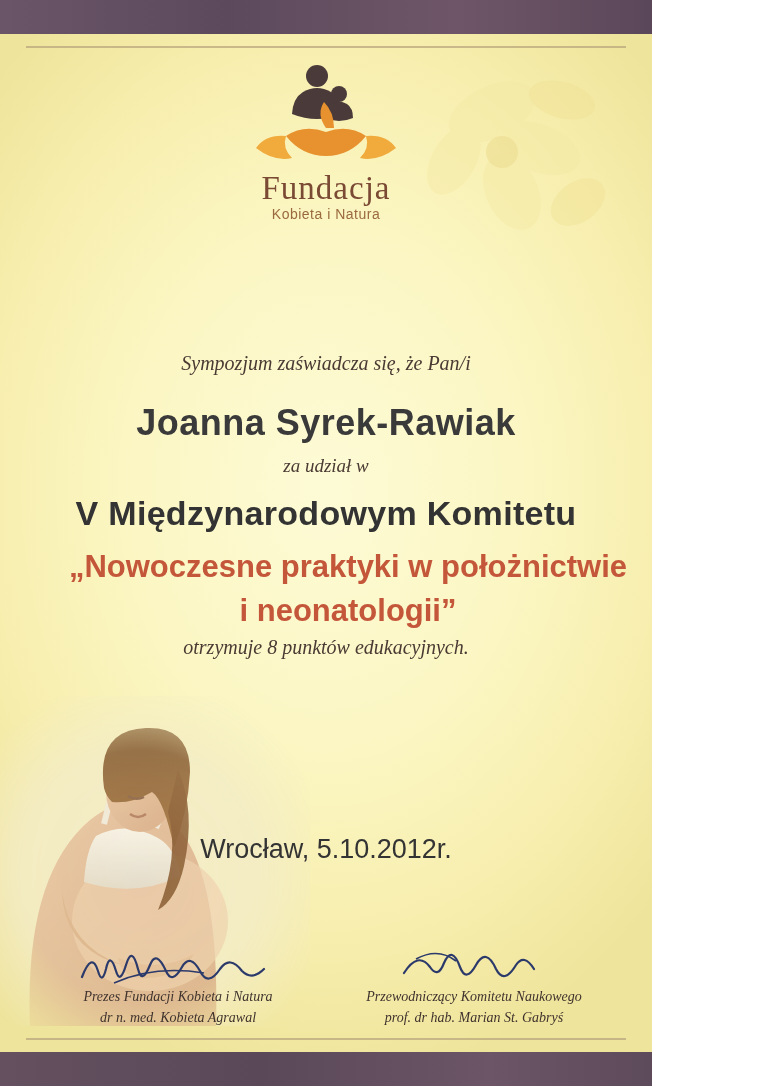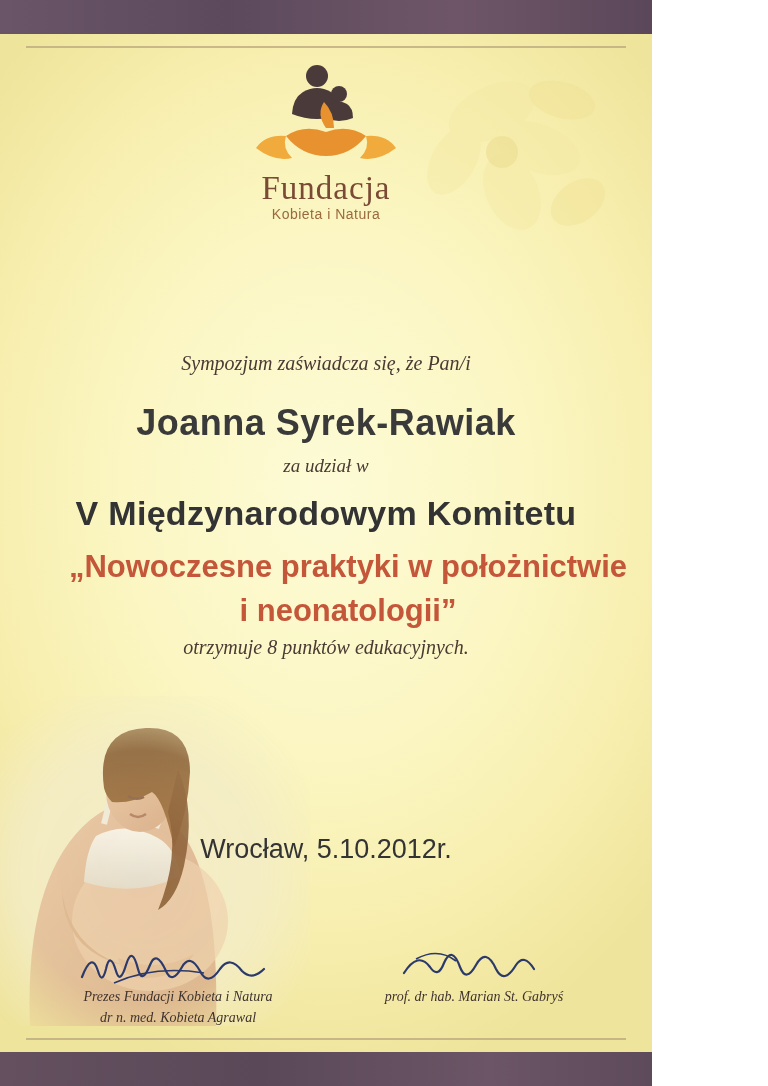--- a/index.html
+++ b/index.html
@@ -323,16 +323,17 @@
       <div class="sig-line1">Prezes Fundacji Kobieta i Natura</div>
       <div class="sig-line2">dr n. med. Kobieta Agrawal</div>
     </div>
     <div class="sig">
       <div class="sig-mark">
         <svg viewBox="0 0 220 44" width="220" height="44">
           <path d="M40 30 q14 -22 26 -6 q8 12 14 -4 q8 -18 16 4 q6 16 16 -2 q10 -18 20 4 q8 16 20 -4 q8 -12 18 4" stroke="#2b3a6b" stroke-width="2.2" fill="none" stroke-linecap="round"></path>
           <path d="M52 16 q22 -12 40 2" stroke="#2b3a6b" stroke-width="1.6" fill="none"></path>
         </svg>
       </div>
+      <div class="sig-line1">Przewodniczący Komitetu Naukowego</div>
       <div class="sig-line2">prof. dr hab. Marian St. Gabryś</div>
     </div>
   </div>
 </div>
 
 </body></html>

